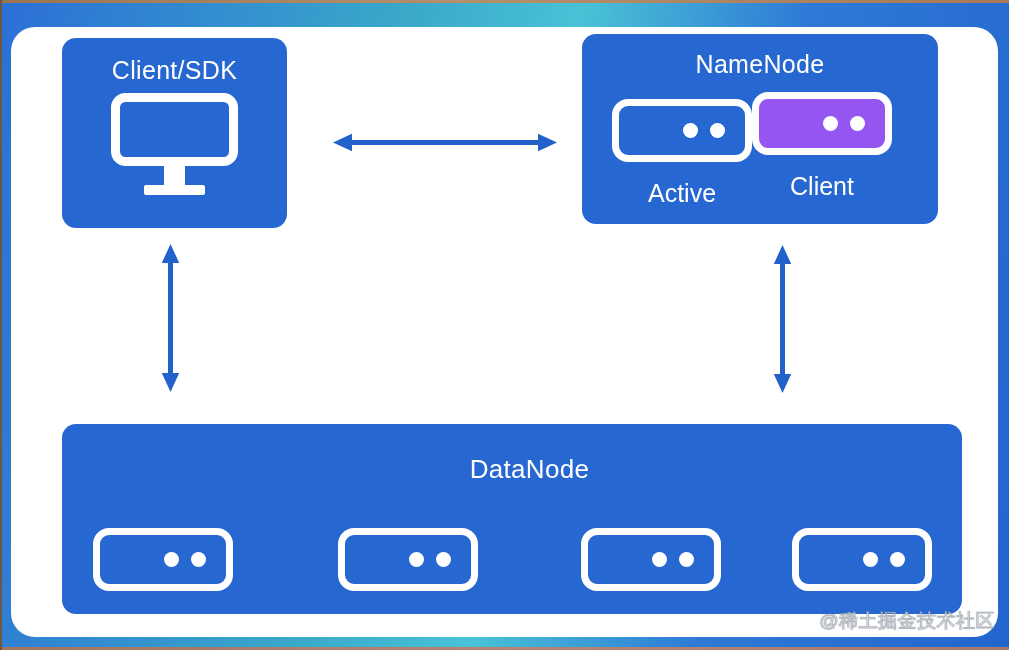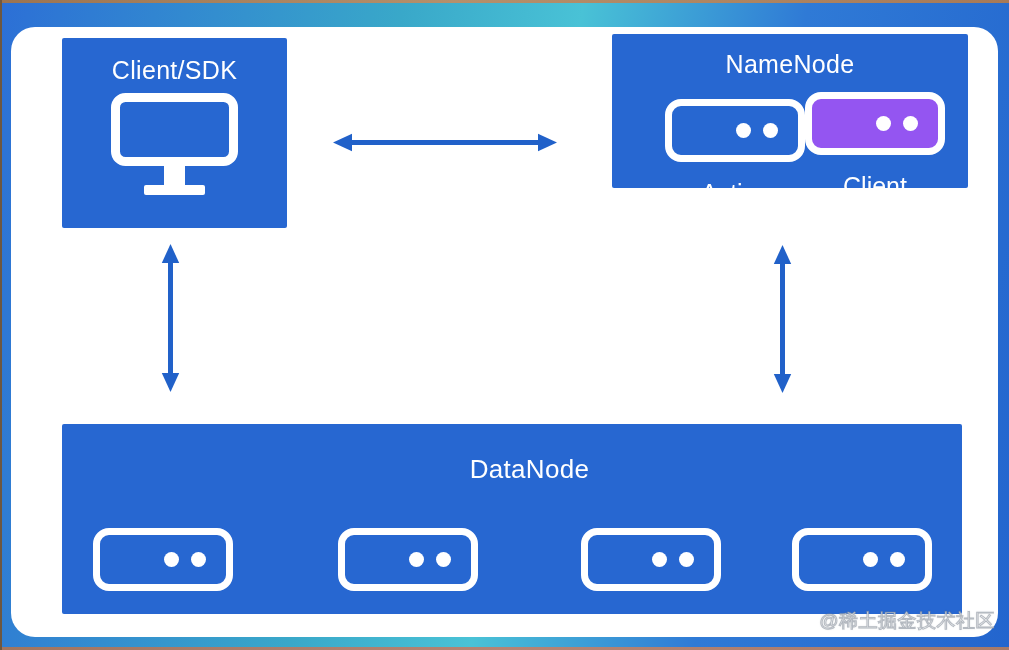--- a/index.html
+++ b/index.html
@@ -40,39 +40,39 @@
     position: absolute; left: 11px; top: 27px; width: 987px; height: 610px;
     background: #ffffff;
     border-radius: 24px;
     z-index: 1;
   }
 
   
   .box {
     position: absolute;
     background: #2767D1;
-    border-radius: 2px;
+    border-radius: 14px;
     z-index: 2;
     color: #ffffff;
   }
   .box-title {
     text-align: center;
     font-size: 25px;
     letter-spacing: 0.3px;
     color: #ffffff;
   }
 
   .client-box  { left: 62px;  top: 38px;  width: 225px; height: 190px; }
   .client-box .box-title { margin-top: 18px; }
   .monitor-wrap { display: flex; justify-content: center; margin-top: 8px; }
 
-  .namenode-box { left: 612px; top: 34px; width: 356px; height: 154px; }
+  .namenode-box { left: 582px; top: 34px; width: 356px; height: 190px; }
   .namenode-box .box-title { margin-top: 16px; }
   .nn-row {
-    display: flex; justify-content: flex-end;
+    display: flex; justify-content: flex-start;
     padding: 0 23px 0 30px; margin-top: 20px;
   }
   .nn-col { display: flex; flex-direction: column; align-items: center; }
   .nn-col.standby { transform: translateY(-7px); }
   .nn-label { font-size: 25px; margin-top: 17px; color: #fff; }
 
   .datanode-box { left: 62px; top: 424px; width: 900px; height: 190px; padding-left: 7px; }
   .datanode-box .box-title { margin-top: 30px; font-size: 26px; transform: translateX(14px); }
 
   

